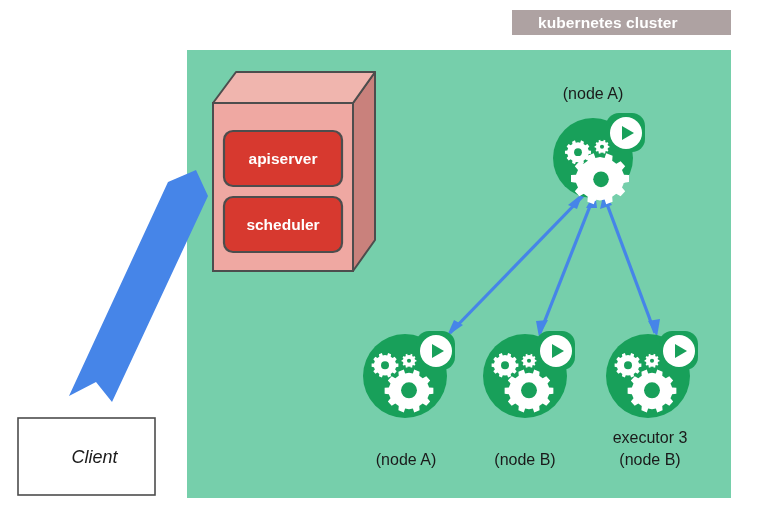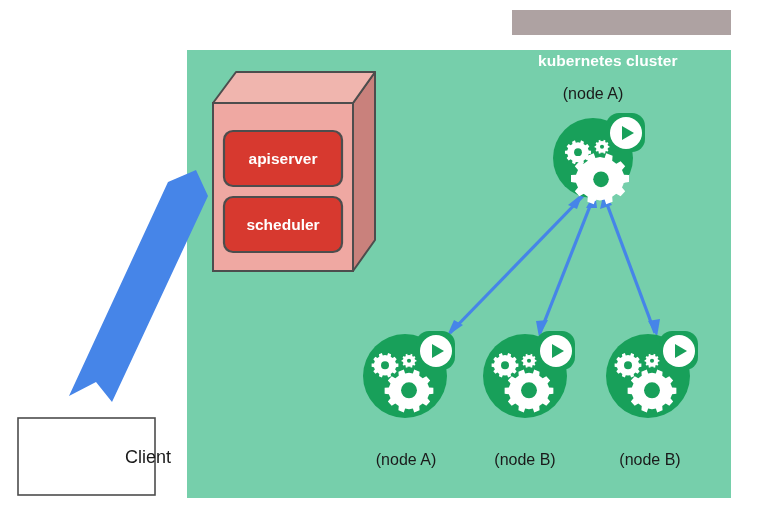--- a/index.html
+++ b/index.html
@@ -204,31 +204,32 @@
         </g>
       <g transform="translate(628,365) scale(0.74)">
           <use href="#gear-mid"></use>
         </g>
       <g transform="translate(652,360) scale(0.62)">
           <use href="#gear-small"></use>
         </g>
     </g>
   </svg>
 
-  <div class="banner-text" style="left:538px; top:14px;margin-top:38px;">kubernetes cluster</div>
+  <div class="banner-text" style="left:538px; top:14px;">kubernetes cluster</div>
 
   <div class="cube-chip-text" style="left:234px; top:216px; width:98px; text-align:center;">scheduler</div>
 
   <div class="cube-chip-text" style="left:234px; top:150px; width:98px; text-align:center;">apiserver</div>
 
-  <div class="client-text" style="left:18px; top:447px; width:153px; text-align:right;">Client</div>
+  <div class="client-text" style="left:18px; top:447px; width:153px; text-align:center;font-style:italic;">Client</div>
 
   <div class="arrow-text" style="left:113px; top:247px; transform: rotate(-65deg);">spark-submit</div>
 
   <div class="lbl" style="left:513px; top:84px; width:160px;">(node A)</div>
 
   <div class="lbl" style="left:336px; top:450px; width:140px;">(node A)</div>
 
   <div class="lbl" style="left:455px; top:450px; width:140px;">(node B)</div>
 
+  <div class="lbl" style="left:580px; top:428px; width:140px;">executor 3</div>
   <div class="lbl" style="left:580px; top:450px; width:140px;">(node B)</div>
 
 </div>
 
 </body></html>

